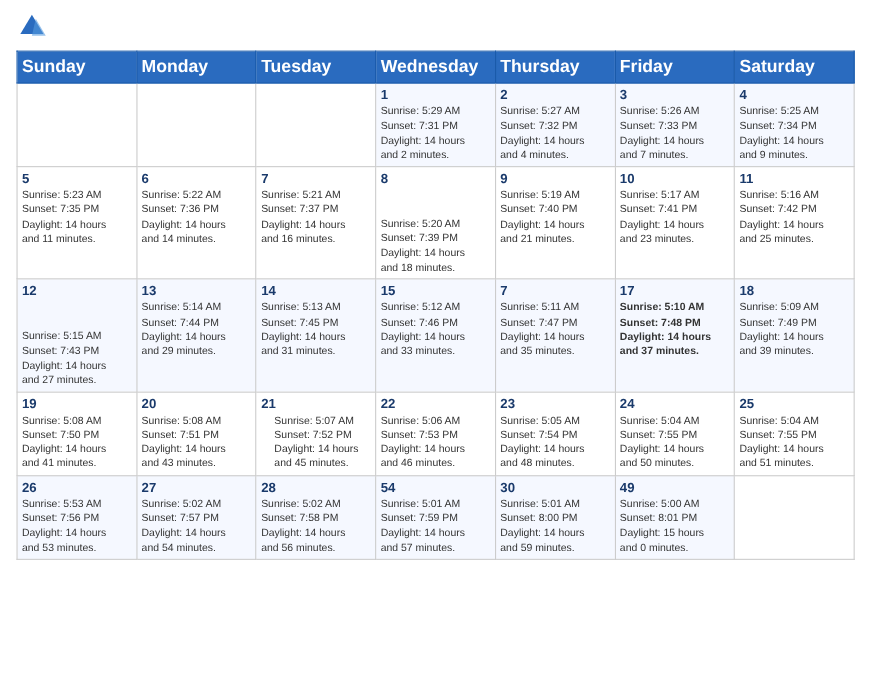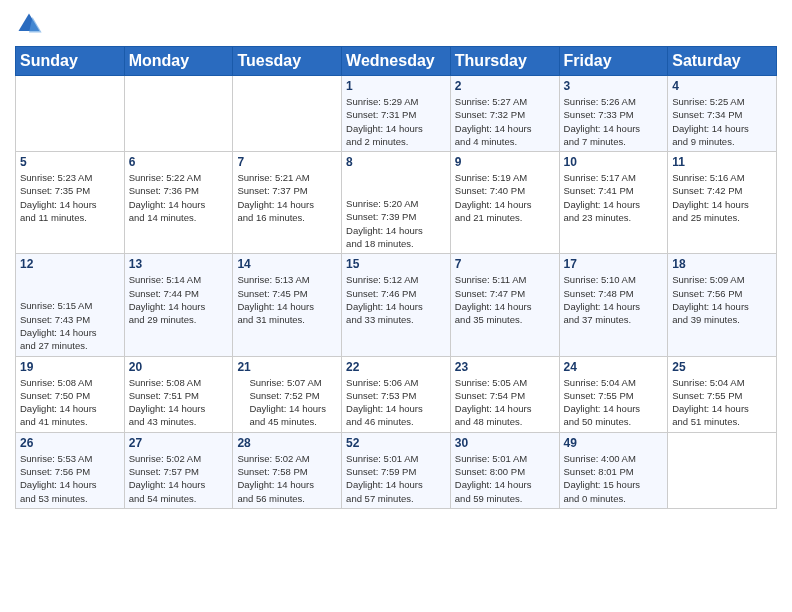--- a/index.html
+++ b/index.html
@@ -249,29 +249,29 @@
           </td>
           <td>
             <span class="day-number">7</span>
             <div class="day-info" style="white-space: pre-line;">Sunrise: 5:11 AM
 Sunset: 7:47 PM
 Daylight: 14 hours
 and 35 minutes.</div>
           </td>
           <td>
             <span class="day-number">17</span>
-            <div class="day-info" style="white-space: pre-line;">Sunrise: 5:10 AM
+            <div class="day-info" style="white-space: pre-line; font-weight: bold;">Sunrise: 5:10 AM
 Sunset: 7:48 PM
 Daylight: 14 hours
 and 37 minutes.</div>
           </td>
           <td>
             <span class="day-number">18</span>
             <div class="day-info" style="white-space: pre-line;">Sunrise: 5:09 AM
-Sunset: 7:56 PM
+Sunset: 7:49 PM
 Daylight: 14 hours
 and 39 minutes.</div>
           </td>
         </tr>
         <tr>
           <td>
             <span class="day-number">19</span>
             <div class="day-info" style="white-space: pre-line;">Sunrise: 5:08 AM
 Sunset: 7:50 PM
 Daylight: 14 hours
@@ -336,36 +336,36 @@
 and 54 minutes.</div>
           </td>
           <td>
             <span class="day-number">28</span>
             <div class="day-info" style="white-space: pre-line;">Sunrise: 5:02 AM
 Sunset: 7:58 PM
 Daylight: 14 hours
 and 56 minutes.</div>
           </td>
           <td>
-            <span class="day-number">52</span>
+            <span class="day-number">54</span>
             <div class="day-info" style="white-space: pre-line;">Sunrise: 5:01 AM
 Sunset: 7:59 PM
 Daylight: 14 hours
 and 57 minutes.</div>
           </td>
           <td>
             <span class="day-number">30</span>
             <div class="day-info" style="white-space: pre-line;">Sunrise: 5:01 AM
 Sunset: 8:00 PM
 Daylight: 14 hours
 and 59 minutes.</div>
           </td>
           <td>
             <span class="day-number">49</span>
-            <div class="day-info" style="white-space: pre-line;">Sunrise: 4:00 AM
+            <div class="day-info" style="white-space: pre-line;">Sunrise: 5:00 AM
 Sunset: 8:01 PM
 Daylight: 15 hours
 and 0 minutes.</div>
           </td>
           <td class="empty-cell"></td>
         </tr>
       </tbody>
   </table>
 </div>
 

